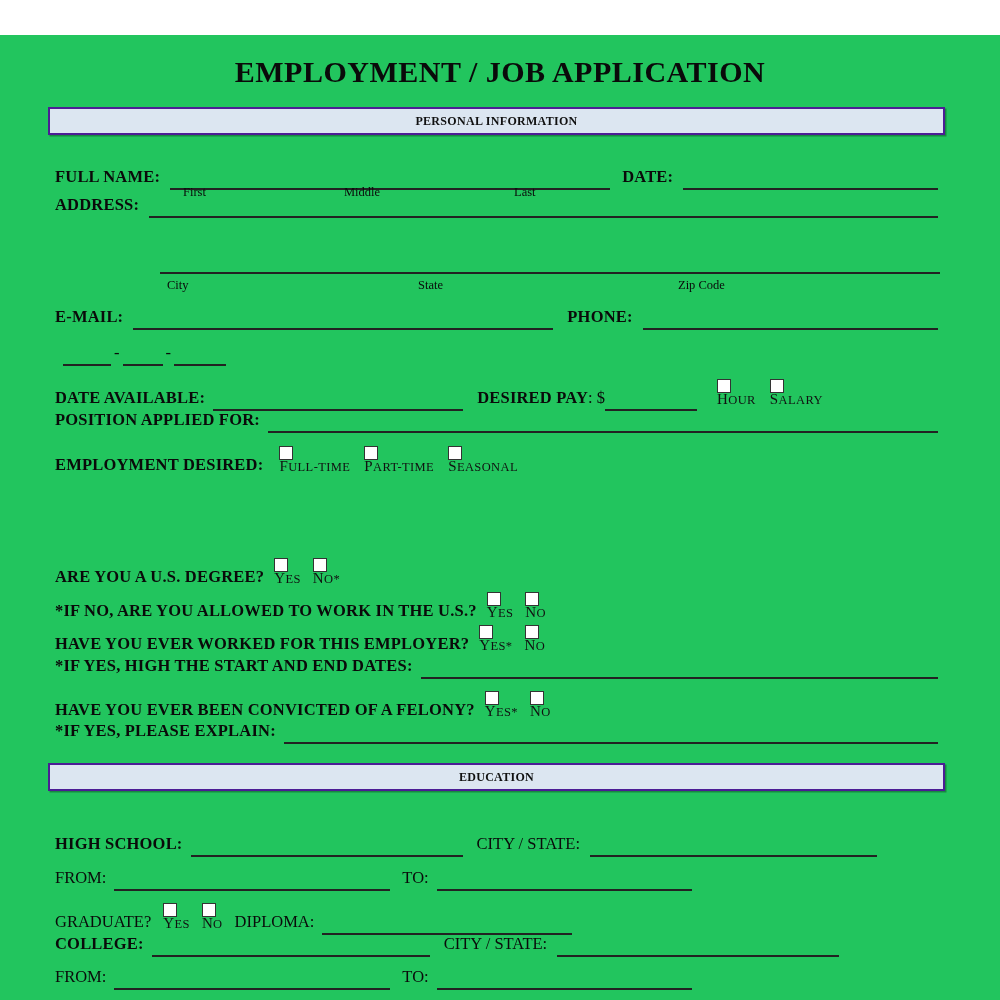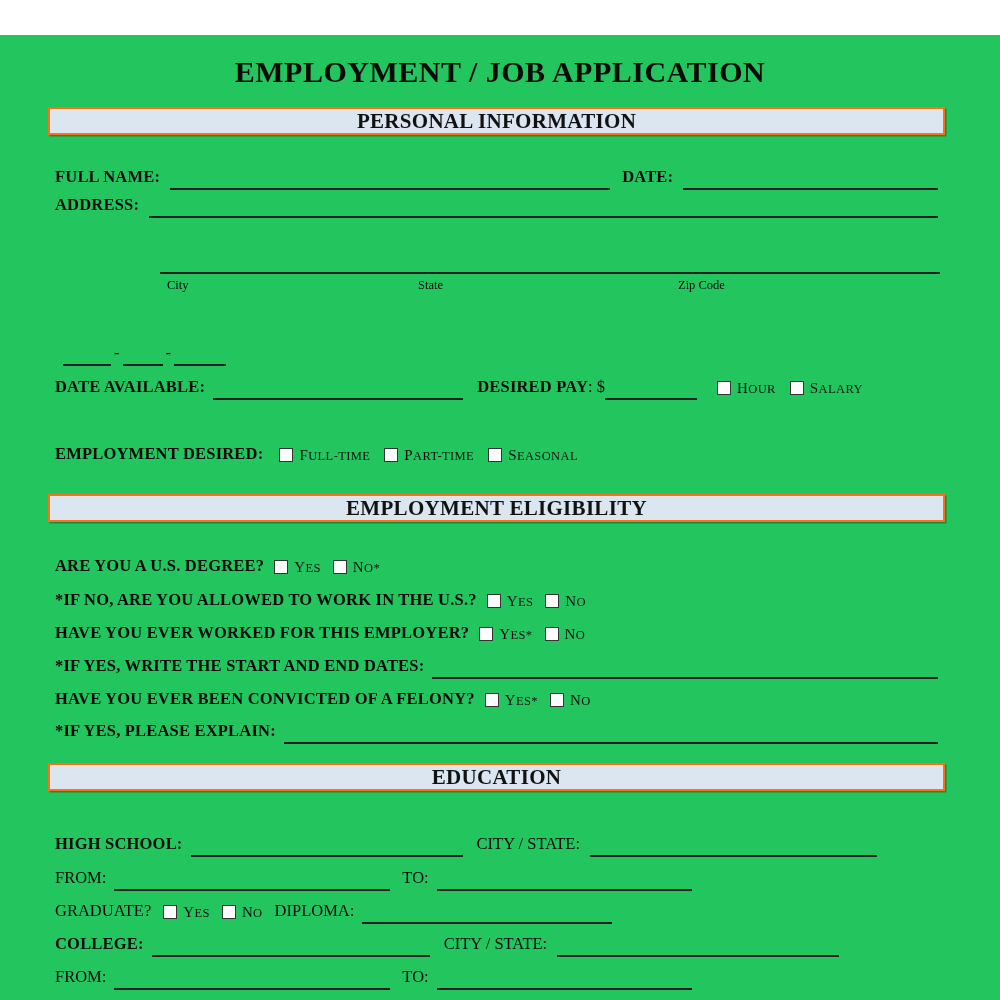--- a/index.html
+++ b/index.html
@@ -8,37 +8,37 @@
     background:#22c55e; color:#0a0a0a;
     font-family:Liberation Serif, serif;
     margin-top:35px;
   }
   .title {
     position:absolute; top:20px; left:0; width:100%;
     text-align:center; font-size:30px; font-weight:bold; letter-spacing:.5px;
   }
   .bar {
     position:absolute; left:48px; width:893px; height:24px;
-    background:#dce6f1; border:2px solid #f97316;
+    background:#dce6f1; border:2px solid #4c1d95;
     box-shadow:1.5px 1.5px 0 rgba(0,0,0,.30);
-    text-align:center; font-weight:bold; font-size:21px; line-height:24px;
+    text-align:center; font-weight:bold; font-size:12px; line-height:24px;
     letter-spacing:.3px; color:#111;
   }
   .row {
     position:absolute; left:55px; right:62px;
     display:flex; align-items:flex-end; white-space:nowrap;
     font-size:16.5px;
   }
   .b { font-weight:bold; letter-spacing:.2px; }
   .fline {
     display:inline-block; flex:none; height:10px;
     border-bottom:2px solid #222; position:relative; top:3px;
   }
   .fl1 { flex:1 1 auto; }
-  .cbgroup { display:inline-flex; align-items:baseline; }
+  .cbgroup { display:inline-flex; align-items:baseline;flex-direction:column; }
   .cb {
     display:inline-block; width:12px; height:12px;
     border:1.6px solid #333; position:relative; top:2px; margin-right:6px;
     background:#fff; flex:none;
   }
   .cblabel { display:inline-block; font-size:12.5px; letter-spacing:.4px; color:#111; }
   .cblabel::first-letter { font-size:15px; }
   .subrow { position:absolute; left:0; top:0; width:100%; height:16px; font-size:12.5px; }
   .subrow span { position:absolute; }
   .dash { margin:0 3px; }
@@ -54,32 +54,43 @@
   <div class="title">EMPLOYMENT / JOB APPLICATION</div>
 
   <div class="bar" style="top:72px">PERSONAL INFORMATION</div>
 
   <div class="row" style="top:132px">
     <span class="b">FULL NAME:</span>
     <span class="fline ml10" style="width:440px"></span>
     <span class="b ml12">DATE:</span>
     <span class="fline fl1 ml10"></span>
   </div>
+  <div class="subrow" style="top:150px">
+    <span style="left:183px">First</span>
+    <span style="left:344px">Middle</span>
+    <span style="left:514px">Last</span>
+  </div>
 
   <div class="row" style="top:160px">
     <span class="b">ADDRESS:</span>
     <span class="fline fl1 ml10"></span>
   </div>
   <div class="hline" style="left:160px;width:780px;top:237px"></div>
   <div class="subrow" style="top:243px">
     <span style="left:167px">City</span>
     <span style="left:418px">State</span>
     <span style="left:678px">Zip Code</span>
   </div>
 
+  <div class="row" style="top:272px">
+    <span class="b">E-MAIL:</span>
+    <span class="fline ml10" style="width:420px"></span>
+    <span class="b ml14">PHONE:</span>
+    <span class="fline fl1 ml10"></span>
+  </div>
 
   <div class="row" style="top:308px">
     <span class="fline ml8" style="width:48px"></span>
     <span class="dash">-</span>
     <span class="fline" style="width:40px"></span>
     <span class="dash">-</span>
     <span class="fline" style="width:52px"></span>
   </div>
 
   <div class="row" style="top:342px">
@@ -91,38 +102,41 @@
     <span class="cbgroup ml20">
       <span class="cb"></span>
       <span class="cblabel">HOUR</span>
     </span>
     <span class="cbgroup ml14">
       <span class="cb"></span>
       <span class="cblabel">SALARY</span>
     </span>
   </div>
 
+  <div class="row" style="top:375px">
+    <span class="b">POSITION APPLIED FOR:</span>
+    <span class="fline fl1 ml8"></span>
+  </div>
 
   <div class="row" style="top:409px">
     <span class="b">EMPLOYMENT DESIRED:</span>
     <span class="cbgroup ml16">
       <span class="cb"></span>
       <span class="cblabel">FULL-TIME</span>
     </span>
     <span class="cbgroup ml14">
       <span class="cb"></span>
       <span class="cblabel">PART-TIME</span>
     </span>
     <span class="cbgroup ml14">
       <span class="cb"></span>
       <span class="cblabel">SEASONAL</span>
     </span>
   </div>
 
-  <div class="bar" style="top:459px">EMPLOYMENT ELIGIBILITY</div>
 
   <div class="row" style="top:521px">
     <span class="b">ARE YOU A U.S. DEGREE?</span>
     <span class="cbgroup ml10">
       <span class="cb"></span>
       <span class="cblabel">YES</span>
     </span>
     <span class="cbgroup ml12">
       <span class="cb"></span>
       <span class="cblabel">NO*</span>
@@ -147,21 +161,21 @@
       <span class="cb"></span>
       <span class="cblabel">YES*</span>
     </span>
     <span class="cbgroup ml12">
       <span class="cb"></span>
       <span class="cblabel">NO</span>
     </span>
   </div>
 
   <div class="row" style="top:621px">
-    <span class="b">*IF YES, WRITE THE START AND END DATES:</span>
+    <span class="b">*IF YES, HIGH THE START AND END DATES:</span>
     <span class="fline fl1 ml8"></span>
   </div>
 
   <div class="row" style="top:654px">
     <span class="b">HAVE YOU EVER BEEN CONVICTED OF A FELONY?</span>
     <span class="cbgroup ml10">
       <span class="cb"></span>
       <span class="cblabel">YES*</span>
     </span>
     <span class="cbgroup ml12">

